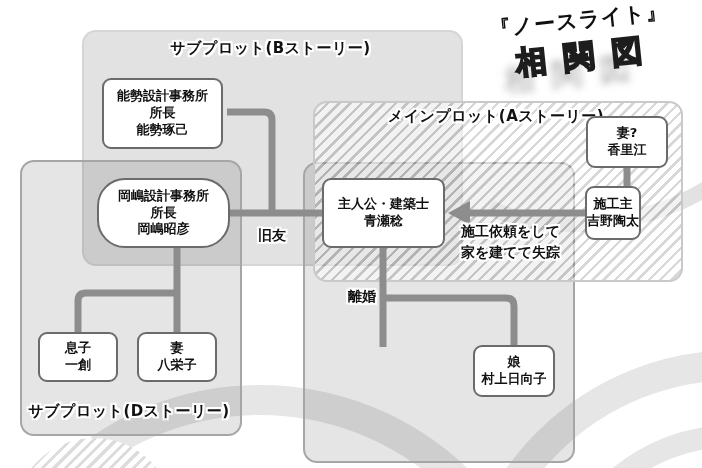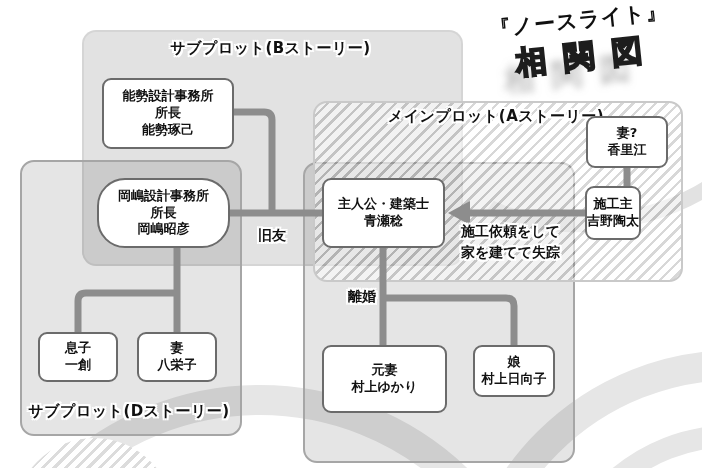--- a/index.html
+++ b/index.html
@@ -40,21 +40,21 @@
   .wire{stroke:#8d8d8d;stroke-width:7;fill:none;}
   .ahead{fill:#8d8d8d;stroke:none;}
   
   .cbox{
     position:absolute;background:#fff;border:2.5px solid #6b6b6b;border-radius:9px;
     display:flex;flex-direction:column;align-items:center;justify-content:center;
     font-size:13px;font-weight:bold;line-height:1.3;text-align:center;white-space:nowrap;
     box-sizing:border-box;
   }
   .cbox span{display:block;}
-  .box-nose{left:102px;top:78px;width:132px;height:71px;justify-content:center;}
+  .box-nose{left:102px;top:78px;width:121px;height:71px;justify-content:center;}
   .box-okajima{left:97px;top:178px;width:133px;height:70px;border-radius:28px;}
   .box-aose{left:322px;top:178px;width:123px;height:70px;}
   .box-karie{left:586px;top:116px;width:82px;height:52px;}
   .box-yoshino{left:585px;top:186px;width:56px;height:54px;}
   .box-issou{left:38px;top:332px;width:80px;height:50px;}
   .box-yaeko{left:137px;top:332px;width:80px;height:50px;}
   .box-yukari{left:322px;top:345px;width:125px;height:68px;}
   .box-hinako{left:473px;top:345px;width:82px;height:52px;}
   
   .edge-label{
@@ -130,24 +130,20 @@
     <span>吉野陶太</span>
   </div>
   <div class="cbox box-issou">
     <span>息子</span>
     <span>一創</span>
   </div>
   <div class="cbox box-yaeko">
     <span>妻</span>
     <span>八栄子</span>
   </div>
-  <div class="cbox box-yukari">
-    <span>元妻</span>
-    <span>村上ゆかり</span>
-  </div>
   <div class="cbox box-hinako">
     <span>娘</span>
     <span>村上日向子</span>
   </div>
 
   <div class="edge-label lbl-kyuyu">旧友</div>
   <div class="edge-label lbl-rikon">離婚</div>
   <div class="edge-label lbl-sekou">
     <span>施工依頼をして</span>
     <span>家を建てて失踪</span>

